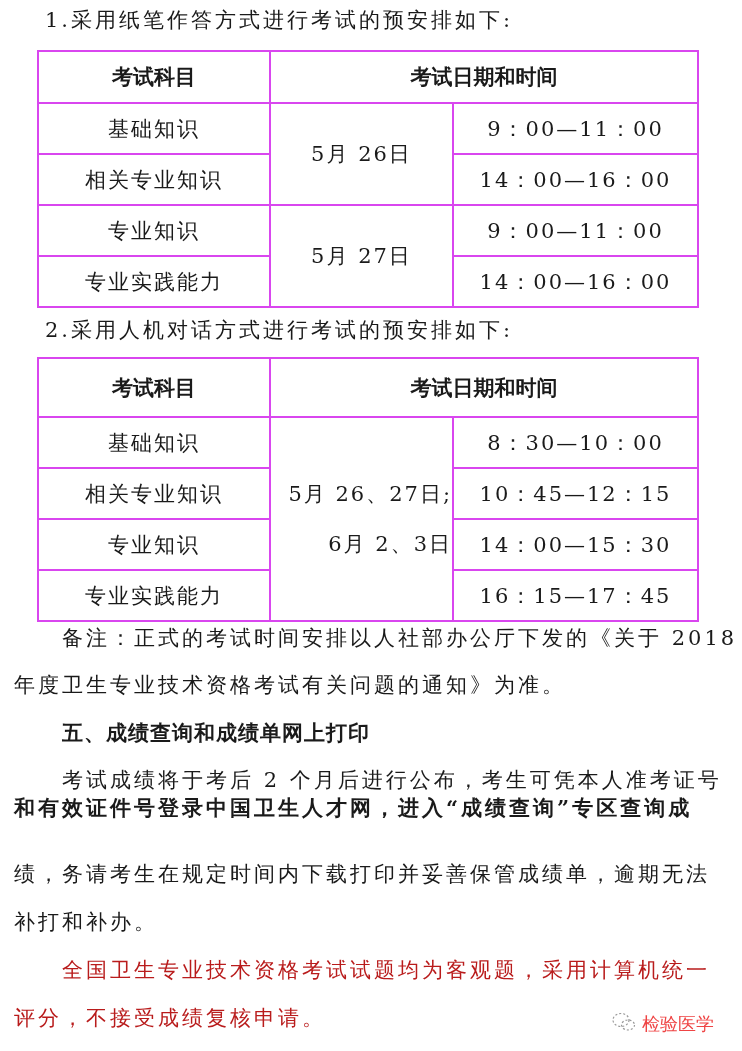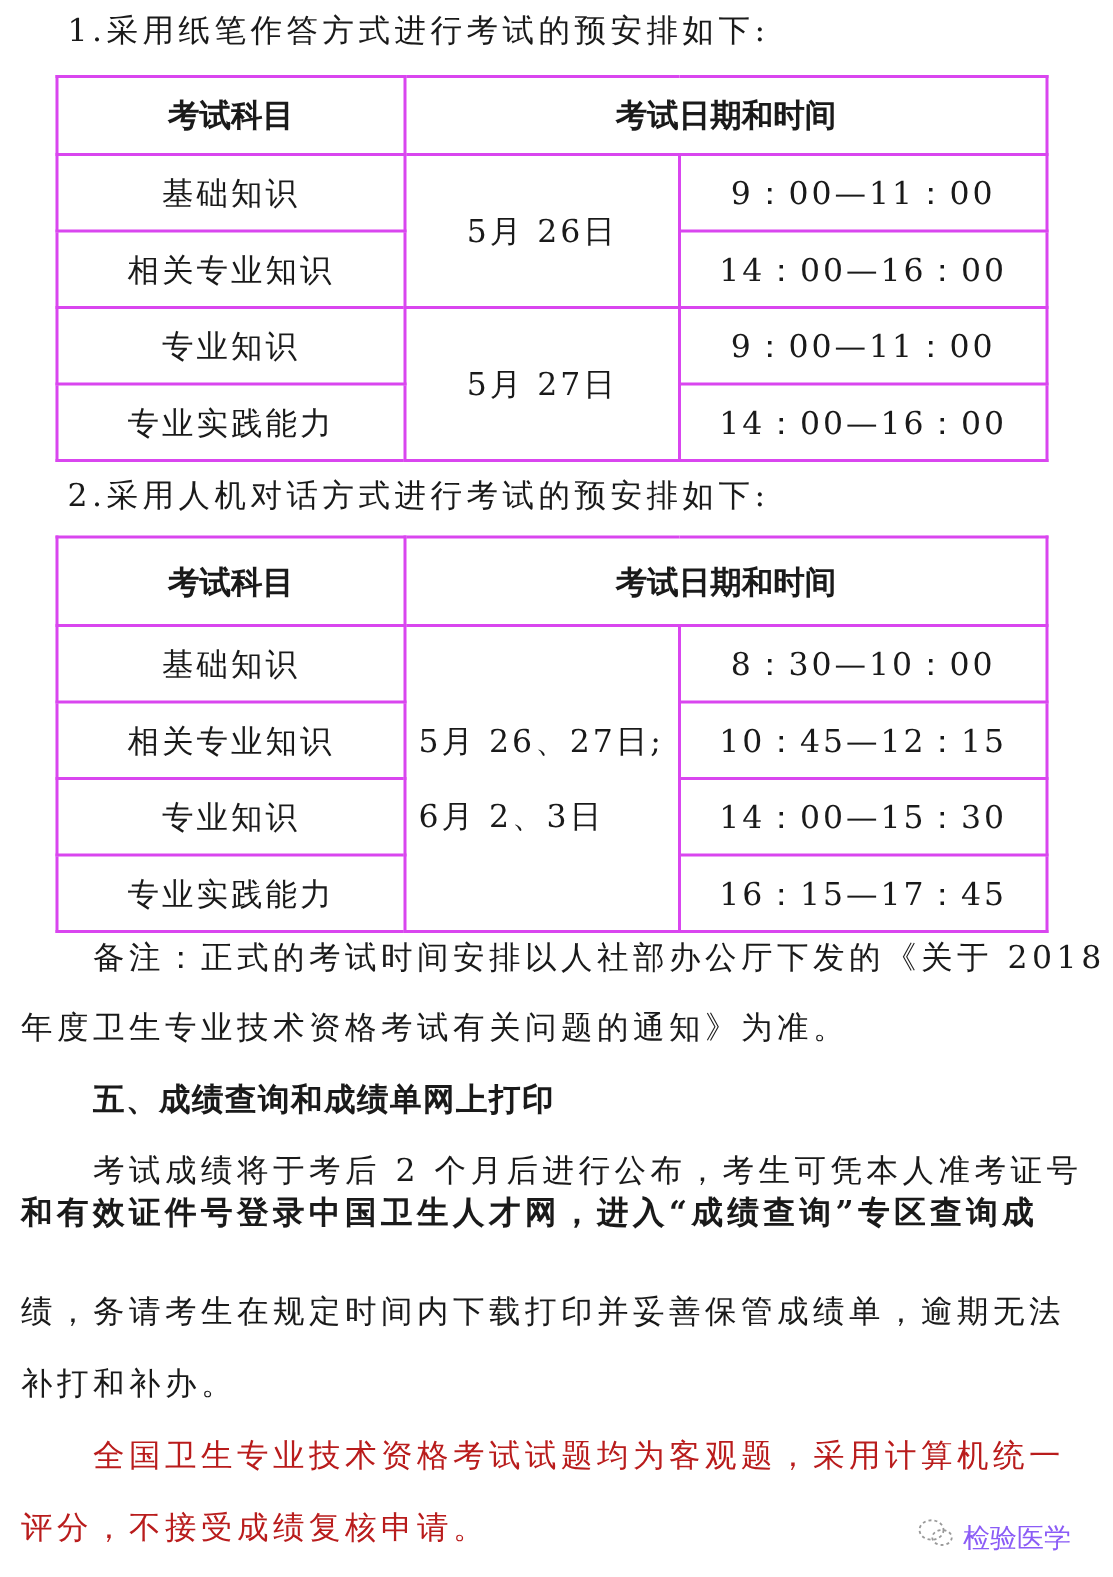--- a/index.html
+++ b/index.html
@@ -18,29 +18,29 @@
     font-size: 21px;
   }
   table.sched td {
     border: 2px solid #d946ef; text-align: center; vertical-align: middle;
     padding: 0; letter-spacing: 2px;
   }
   table.sched td.hdr {
     font-family: "DejaVu Sans", "Liberation Sans", sans-serif;
     font-weight: bold; letter-spacing: 0;
   }
-  table.sched td.dateL { text-align: left; padding-left: 8px; line-height: 2.4; }
+  table.sched td.dateL { text-align: right; padding-left: 8px; line-height: 2.4; }
   .bold-heading {
     font-family: "DejaVu Sans", "Liberation Sans", sans-serif; font-weight: bold;
     letter-spacing: 1px;
   }
   .red { color: #b91c1c; }
   .watermark {
     position: absolute; left: 612px; top: 1012px; font-size: 18px;
-    color: #8b5cf6; font-family: "DejaVu Sans", "Liberation Sans", sans-serif;
+    color: #ef4444; font-family: "DejaVu Sans", "Liberation Sans", sans-serif;
     display: flex; align-items: center; gap: 6px;
   }
 </style>
 </head>
 <body>
 
 <div class="line" style="top:10px; left:45px;">1.采用纸笔作答方式进行考试的预安排如下:</div>
 
 <table class="sched" style="top:50px;">
   <colgroup>

